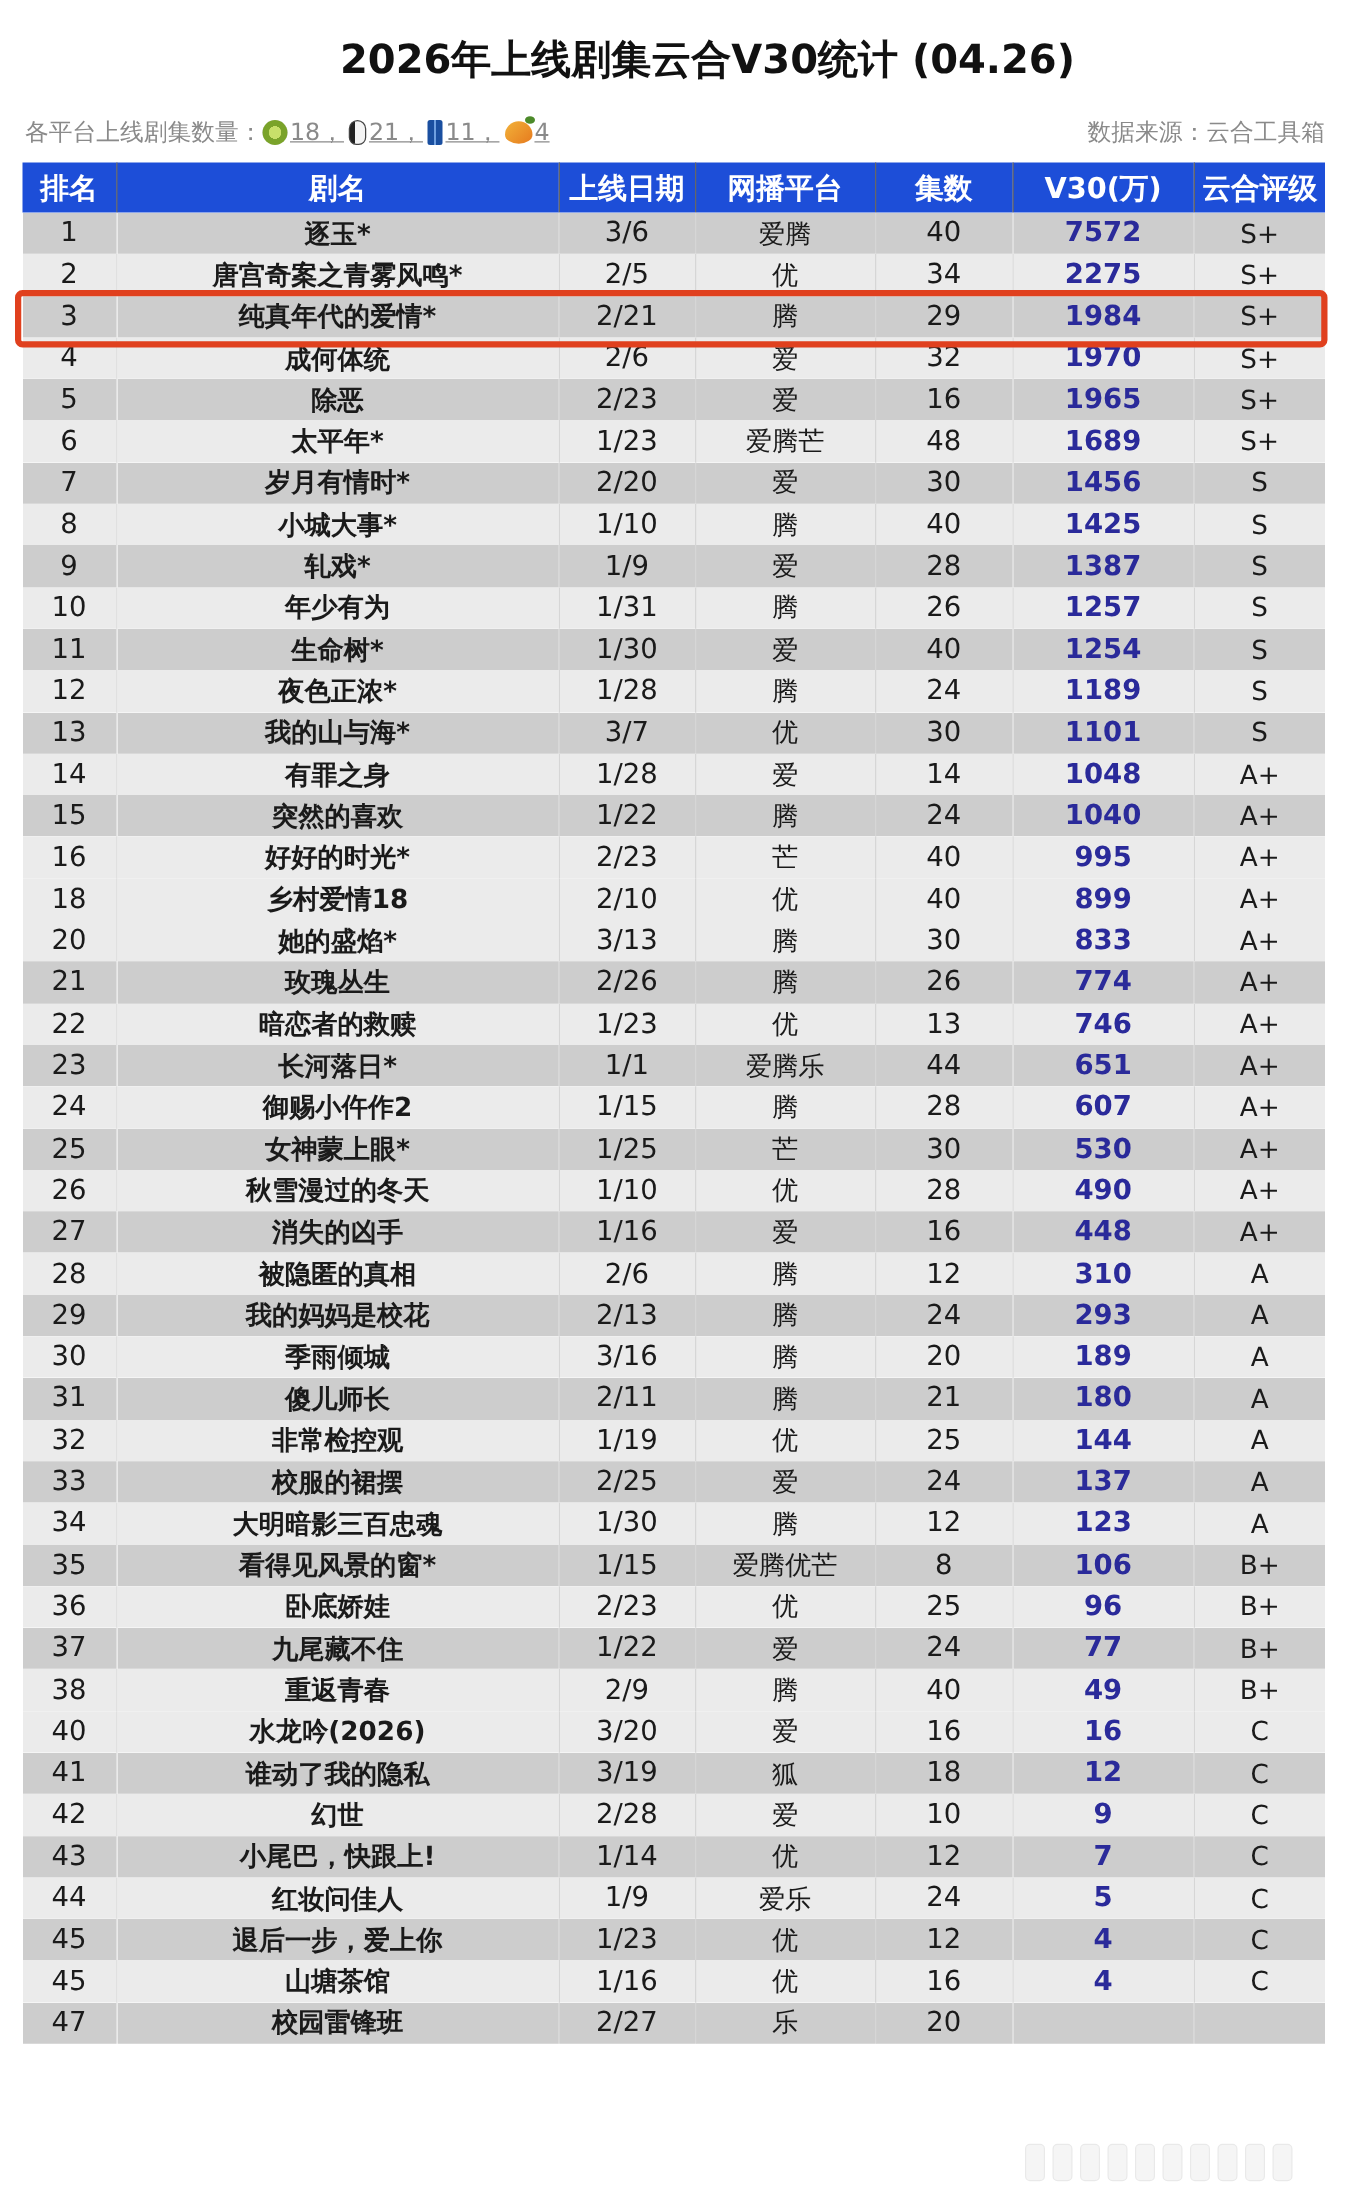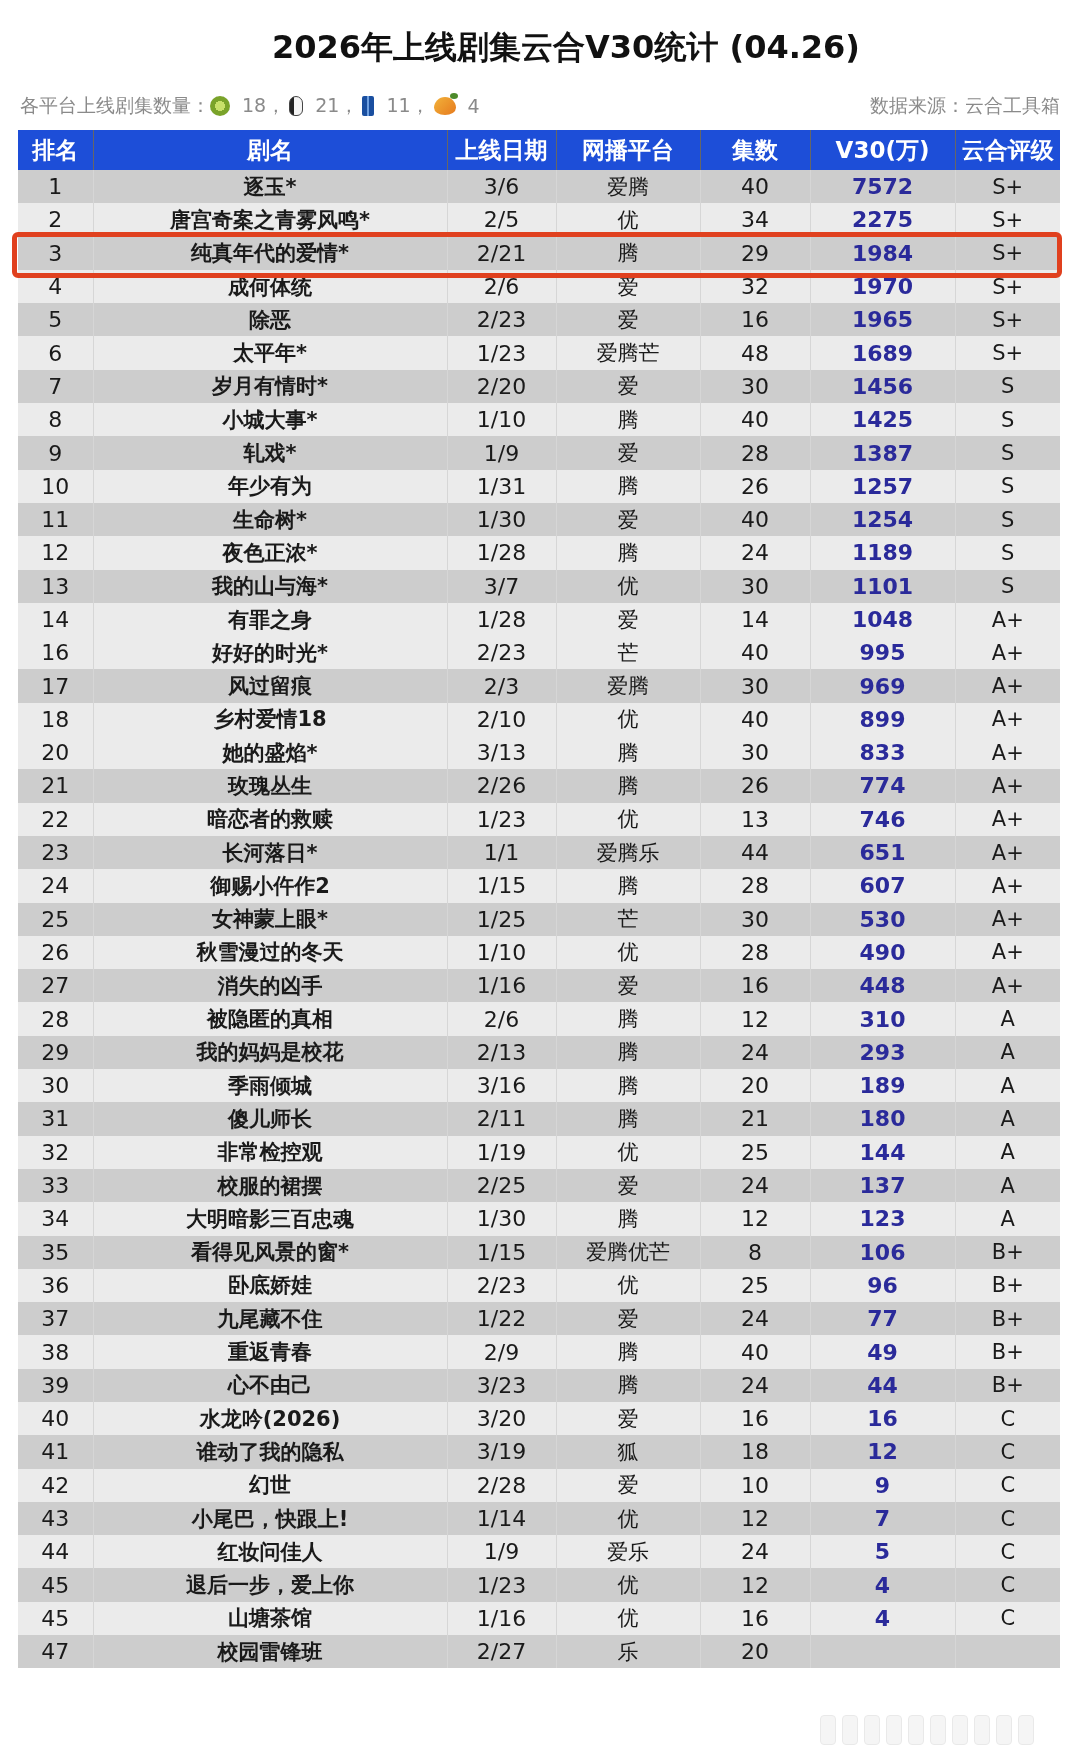--- a/index.html
+++ b/index.html
@@ -11,21 +11,21 @@
     position: absolute; left: 0; top: 26px; width: 1080px; text-align: center;
     font-size: 32px; font-weight: bold; color: #111; letter-spacing: 0px; padding-left: 26px;
   }
   .subbar {
     position: absolute; left: 18px; top: 93px; width: 1042px; height: 30px;
     font-size: 19px; color: #8a8a8a;
   }
   .subbar .left { position: absolute; left: 2px; top: 0; display: flex; align-items: center; }
   .subbar .right { position: absolute; right: 0; top: 0; }
   .plat { display: inline-flex; align-items: center; margin-right: 4px; }
-  .plat .cnt { margin-left: 12px; }
+  .plat .cnt { margin-left: 2px; text-decoration: underline; }
   .ico { display: inline-block; width: 20px; height: 20px; border-radius: 50%; }
   .ico-kiwi { background: radial-gradient(circle at 50% 50%, #c8e06a 0 35%, #7aa32a 36% 70%, #5b7f1c 71%); }
   .ico-penguin { width: 14px; height: 20px; border-radius: 7px 7px 6px 6px; background: linear-gradient(90deg, #222 0 35%, #f4f4f4 35% 100%); border: 1px solid #444; box-sizing: border-box; }
   .ico-youku { width: 12px; height: 20px; border-radius: 2px; background: linear-gradient(90deg, #1a4fa0 0 45%, #6fa0e0 45% 55%, #1a4fa0 55%); }
   .ico-mango { width: 22px; height: 18px; border-radius: 50% 50% 50% 50% / 60% 60% 40% 40%; background: linear-gradient(135deg, #f2b23a, #e67a1e); position: relative; }
   .ico-mango::after { content: ""; position: absolute; right: -2px; top: -4px; width: 8px; height: 6px; background: #4c8a2a; border-radius: 50%; }
 
   table {
     position: absolute; left: 18px; top: 130px; width: 1042px;
     border-collapse: collapse; table-layout: fixed;
@@ -225,36 +225,36 @@
       </tr>
       <tr class="even">
         <td class="rank">14</td>
         <td class="name">有罪之身</td>
         <td class="date">1/28</td>
         <td class="platform">爱</td>
         <td class="ep">14</td>
         <td class="v30">1048</td>
         <td class="rating">A+</td>
       </tr>
+      <tr class="odd">
+        <td class="rank">15</td>
+        <td class="name">突然的喜欢</td>
+        <td class="date">1/22</td>
+        <td class="platform">腾</td>
+        <td class="ep">24</td>
+        <td class="v30">1040</td>
+        <td class="rating">A+</td>
+      </tr>
       <tr class="even">
         <td class="rank">16</td>
         <td class="name">好好的时光*</td>
         <td class="date">2/23</td>
         <td class="platform">芒</td>
         <td class="ep">40</td>
         <td class="v30">995</td>
-        <td class="rating">A+</td>
-      </tr>
-      <tr class="odd">
-        <td class="rank">17</td>
-        <td class="name">风过留痕</td>
-        <td class="date">2/3</td>
-        <td class="platform">爱腾</td>
-        <td class="ep">30</td>
-        <td class="v30">969</td>
         <td class="rating">A+</td>
       </tr>
       <tr class="even">
         <td class="rank">18</td>
         <td class="name">乡村爱情18</td>
         <td class="date">2/10</td>
         <td class="platform">优</td>
         <td class="ep">40</td>
         <td class="v30">899</td>
         <td class="rating">A+</td>
@@ -423,29 +423,20 @@
       </tr>
       <tr class="even">
         <td class="rank">38</td>
         <td class="name">重返青春</td>
         <td class="date">2/9</td>
         <td class="platform">腾</td>
         <td class="ep">40</td>
         <td class="v30">49</td>
         <td class="rating">B+</td>
       </tr>
-      <tr class="odd">
-        <td class="rank">39</td>
-        <td class="name">心不由己</td>
-        <td class="date">3/23</td>
-        <td class="platform">腾</td>
-        <td class="ep">24</td>
-        <td class="v30">44</td>
-        <td class="rating">B+</td>
-      </tr>
       <tr class="even">
         <td class="rank">40</td>
         <td class="name">水龙吟(2026)</td>
         <td class="date">3/20</td>
         <td class="platform">爱</td>
         <td class="ep">16</td>
         <td class="v30">16</td>
         <td class="rating">C</td>
       </tr>
       <tr class="odd">

